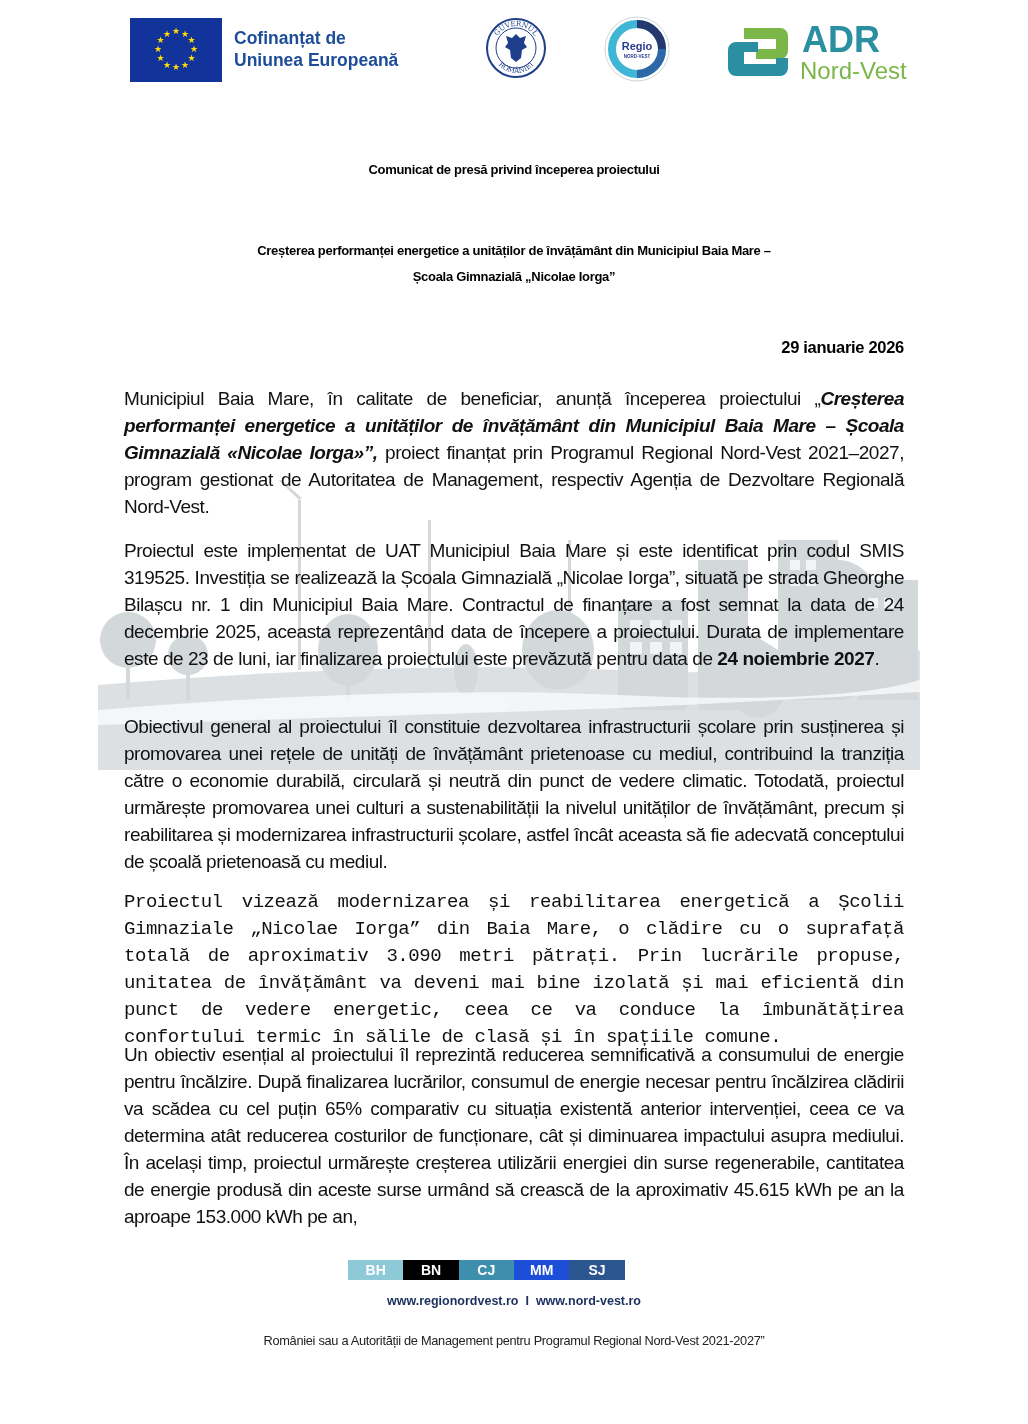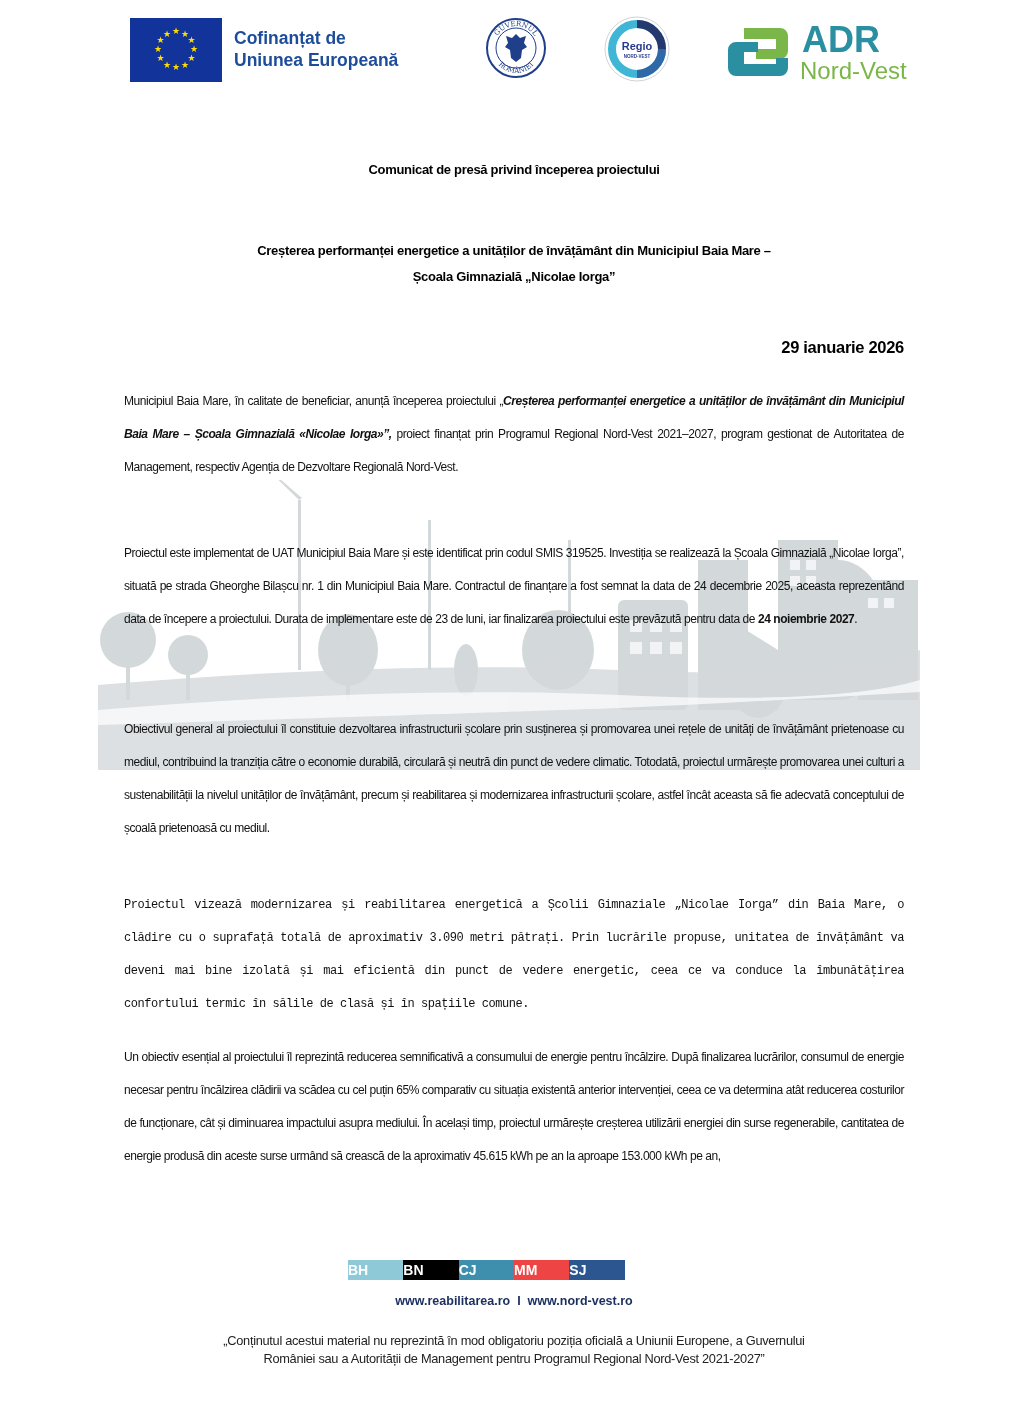--- a/index.html
+++ b/index.html
@@ -13,32 +13,32 @@
     .regio-logo { position: absolute; left: 603px; top: 15px; width: 68px; height: 68px; }
     .adr-logo { position: absolute; left: 722px; top: 18px; width: 190px; height: 64px; }
 
     
     .watermark { position: absolute; left: 98px; top: 480px; width: 822px; height: 290px; z-index: 0; }
     .heading { position: absolute; left: 124px; width: 780px; text-align: center; font-weight: bold; font-size: 13px; letter-spacing: -0.3px; z-index: 1; }
     .h1 { top: 162px; }
     .h2 { top: 238px; line-height: 26px; }
     .date { position: absolute; right: 124px; top: 338px; font-weight: bold; font-size: 16.5px; letter-spacing: -0.3px; z-index: 1; }
 
-    .para { position: absolute; left: 124px; width: 780px; text-align: justify; font-size: 12px; line-height: 33px; letter-spacing: -0.45px; z-index: 1; color: #111; }
+    .para { position: absolute; left: 124px; width: 780px; text-align: justify; font-size: 19px; line-height: 27px; letter-spacing: -0.45px; z-index: 1; color: #111; }
     .p1 { top: 385px; }
     .p2 { top: 537px; }
     .p3 { top: 713px; }
     .p4 { top: 889px; font-family: Liberation Mono, monospace; }
     .p5 { top: 1041px; }
     .para b, .para strong { font-weight: bold; }
     .para i { font-style: italic; font-weight: bold; }
 
     
     .counties { position: absolute; left: 348px; top: 1260px; width: 332px; height: 20px; display: flex; z-index: 1; }
-    .county { flex: 1; color: #ffffff; font-weight: bold; font-size: 14px; text-align: left; line-height: 20px; }
+    .county { flex: 1; color: #ffffff; font-weight: bold; font-size: 14px; text-align: center; line-height: 20px; }
     .websites { position: absolute; left: 124px; width: 780px; top: 1294px; text-align: center; font-weight: bold; font-size: 12.5px; color: #1b2f5e; z-index: 1; }
     .disclaimer { position: absolute; left: 124px; width: 780px; top: 1332px; text-align: center; font-size: 12.8px; line-height: 18px; letter-spacing: -0.3px; color: #222; z-index: 1; }
   </style>
 </head>
 <body>
 
 <div class="eu-flag">
   <svg viewBox="0 0 92 64">
     <g fill="#ffdd00" font-size="9" text-anchor="middle" font-family="DejaVu Sans, sans-serif">
       <text x="46" y="16">★</text>
@@ -149,27 +149,26 @@
 <p class="para p3" style="margin:0;">Obiectivul general al proiectului îl constituie dezvoltarea infrastructurii școlare prin susținerea și promovarea unei rețele de unități de învățământ prietenoase cu mediul, contribuind la tranziția către o economie durabilă, circulară și neutră din punct de vedere climatic. Totodată, proiectul urmărește promovarea unei culturi a sustenabilității la nivelul unităților de învățământ, precum și reabilitarea și modernizarea infrastructurii școlare, astfel încât aceasta să fie adecvată conceptului de școală prietenoasă cu mediul.</p>
 
 <p class="para p4" style="margin:0;">Proiectul vizează modernizarea și reabilitarea energetică a Școlii Gimnaziale „Nicolae Iorga” din Baia Mare, o clădire cu o suprafață totală de aproximativ 3.090 metri pătrați. Prin lucrările propuse, unitatea de învățământ va deveni mai bine izolată și mai eficientă din punct de vedere energetic, ceea ce va conduce la îmbunătățirea confortului termic în sălile de clasă și în spațiile comune.</p>
 
 <p class="para p5" style="margin:0;">Un obiectiv esențial al proiectului îl reprezintă reducerea semnificativă a consumului de energie pentru încălzire. După finalizarea lucrărilor, consumul de energie necesar pentru încălzirea clădirii va scădea cu cel puțin 65% comparativ cu situația existentă anterior intervenției, ceea ce va determina atât reducerea costurilor de funcționare, cât și diminuarea impactului asupra mediului. În același timp, proiectul urmărește creșterea utilizării energiei din surse regenerabile, cantitatea de energie produsă din aceste surse urmând să crească de la aproximativ 45.615 kWh pe an la aproape 153.000 kWh pe an,</p>
 
 <div class="counties">
   <div class="county" style="background:#8ec9d8;">BH</div>
   <div class="county" style="background:#000000;">BN</div>
   <div class="county" style="background:#3e8fae;">CJ</div>
-  <div class="county" style="background:#ef4444;">MM</div>
+  <div class="county" style="background:#1d4ed8;">MM</div>
   <div class="county" style="background:#2c5690;">SJ</div>
   <div class="county" style="background:#4c1d95;margin-top:28px;">SM</div>
 </div>
 
 <div class="websites">
-  <span>www.reabilitarea.ro</span>
+  <span>www.regionordvest.ro</span>
   &nbsp;<span>I</span>&nbsp;
   <span>www.nord-vest.ro</span>
 </div>
 
 <div class="disclaimer">
-  <div>„Conținutul acestui material nu reprezintă în mod obligatoriu poziția oficială a Uniunii Europene, a Guvernului</div>
   <div>României sau a Autorității de Management pentru Programul Regional Nord-Vest 2021-2027”</div>
 </div>
 
 </body></html>

